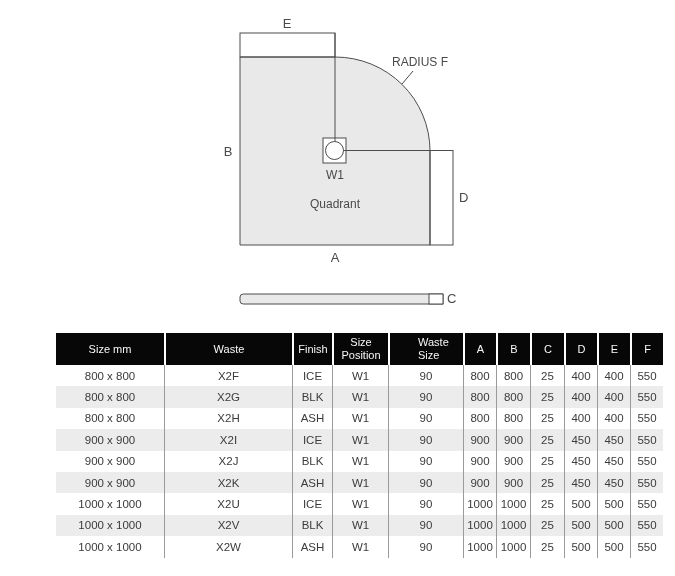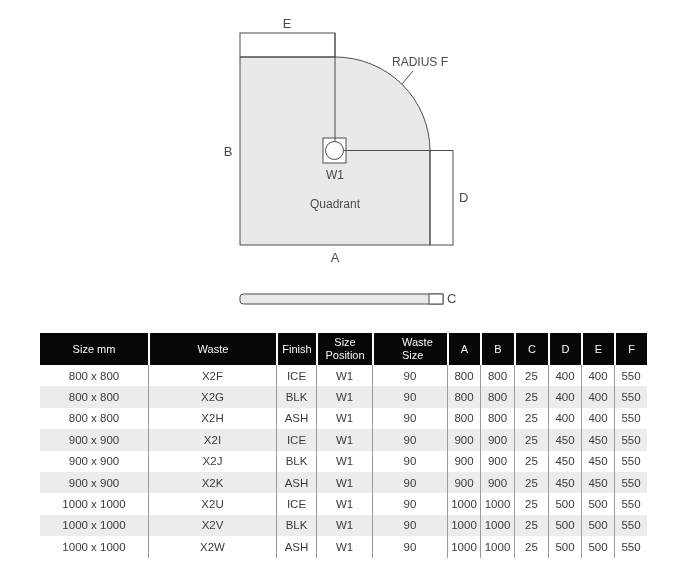--- a/index.html
+++ b/index.html
@@ -19,21 +19,21 @@
   }
   .dim-label { font-size: 13px; }
   .small-label { font-size: 12px; }
   .outline { fill: none; stroke: #4d4d4d; stroke-width: 1; }
   .shape-fill { fill: #e9e9e9; stroke: #4d4d4d; stroke-width: 1; }
   .white-fill { fill: #ffffff; stroke: #4d4d4d; stroke-width: 1; }
   .thin-line { stroke: #4d4d4d; stroke-width: 1; fill: none; }
 
   .spec-table {
     position: absolute;
-    left: 40px;
+    left: 56px;
     top: 333px;
     width: 607px;
     border-collapse: separate;
     border-spacing: 0;
     table-layout: fixed;
   }
   .spec-table th {
     background: #070707;
     color: #f8f8f8;
     font-weight: normal;

